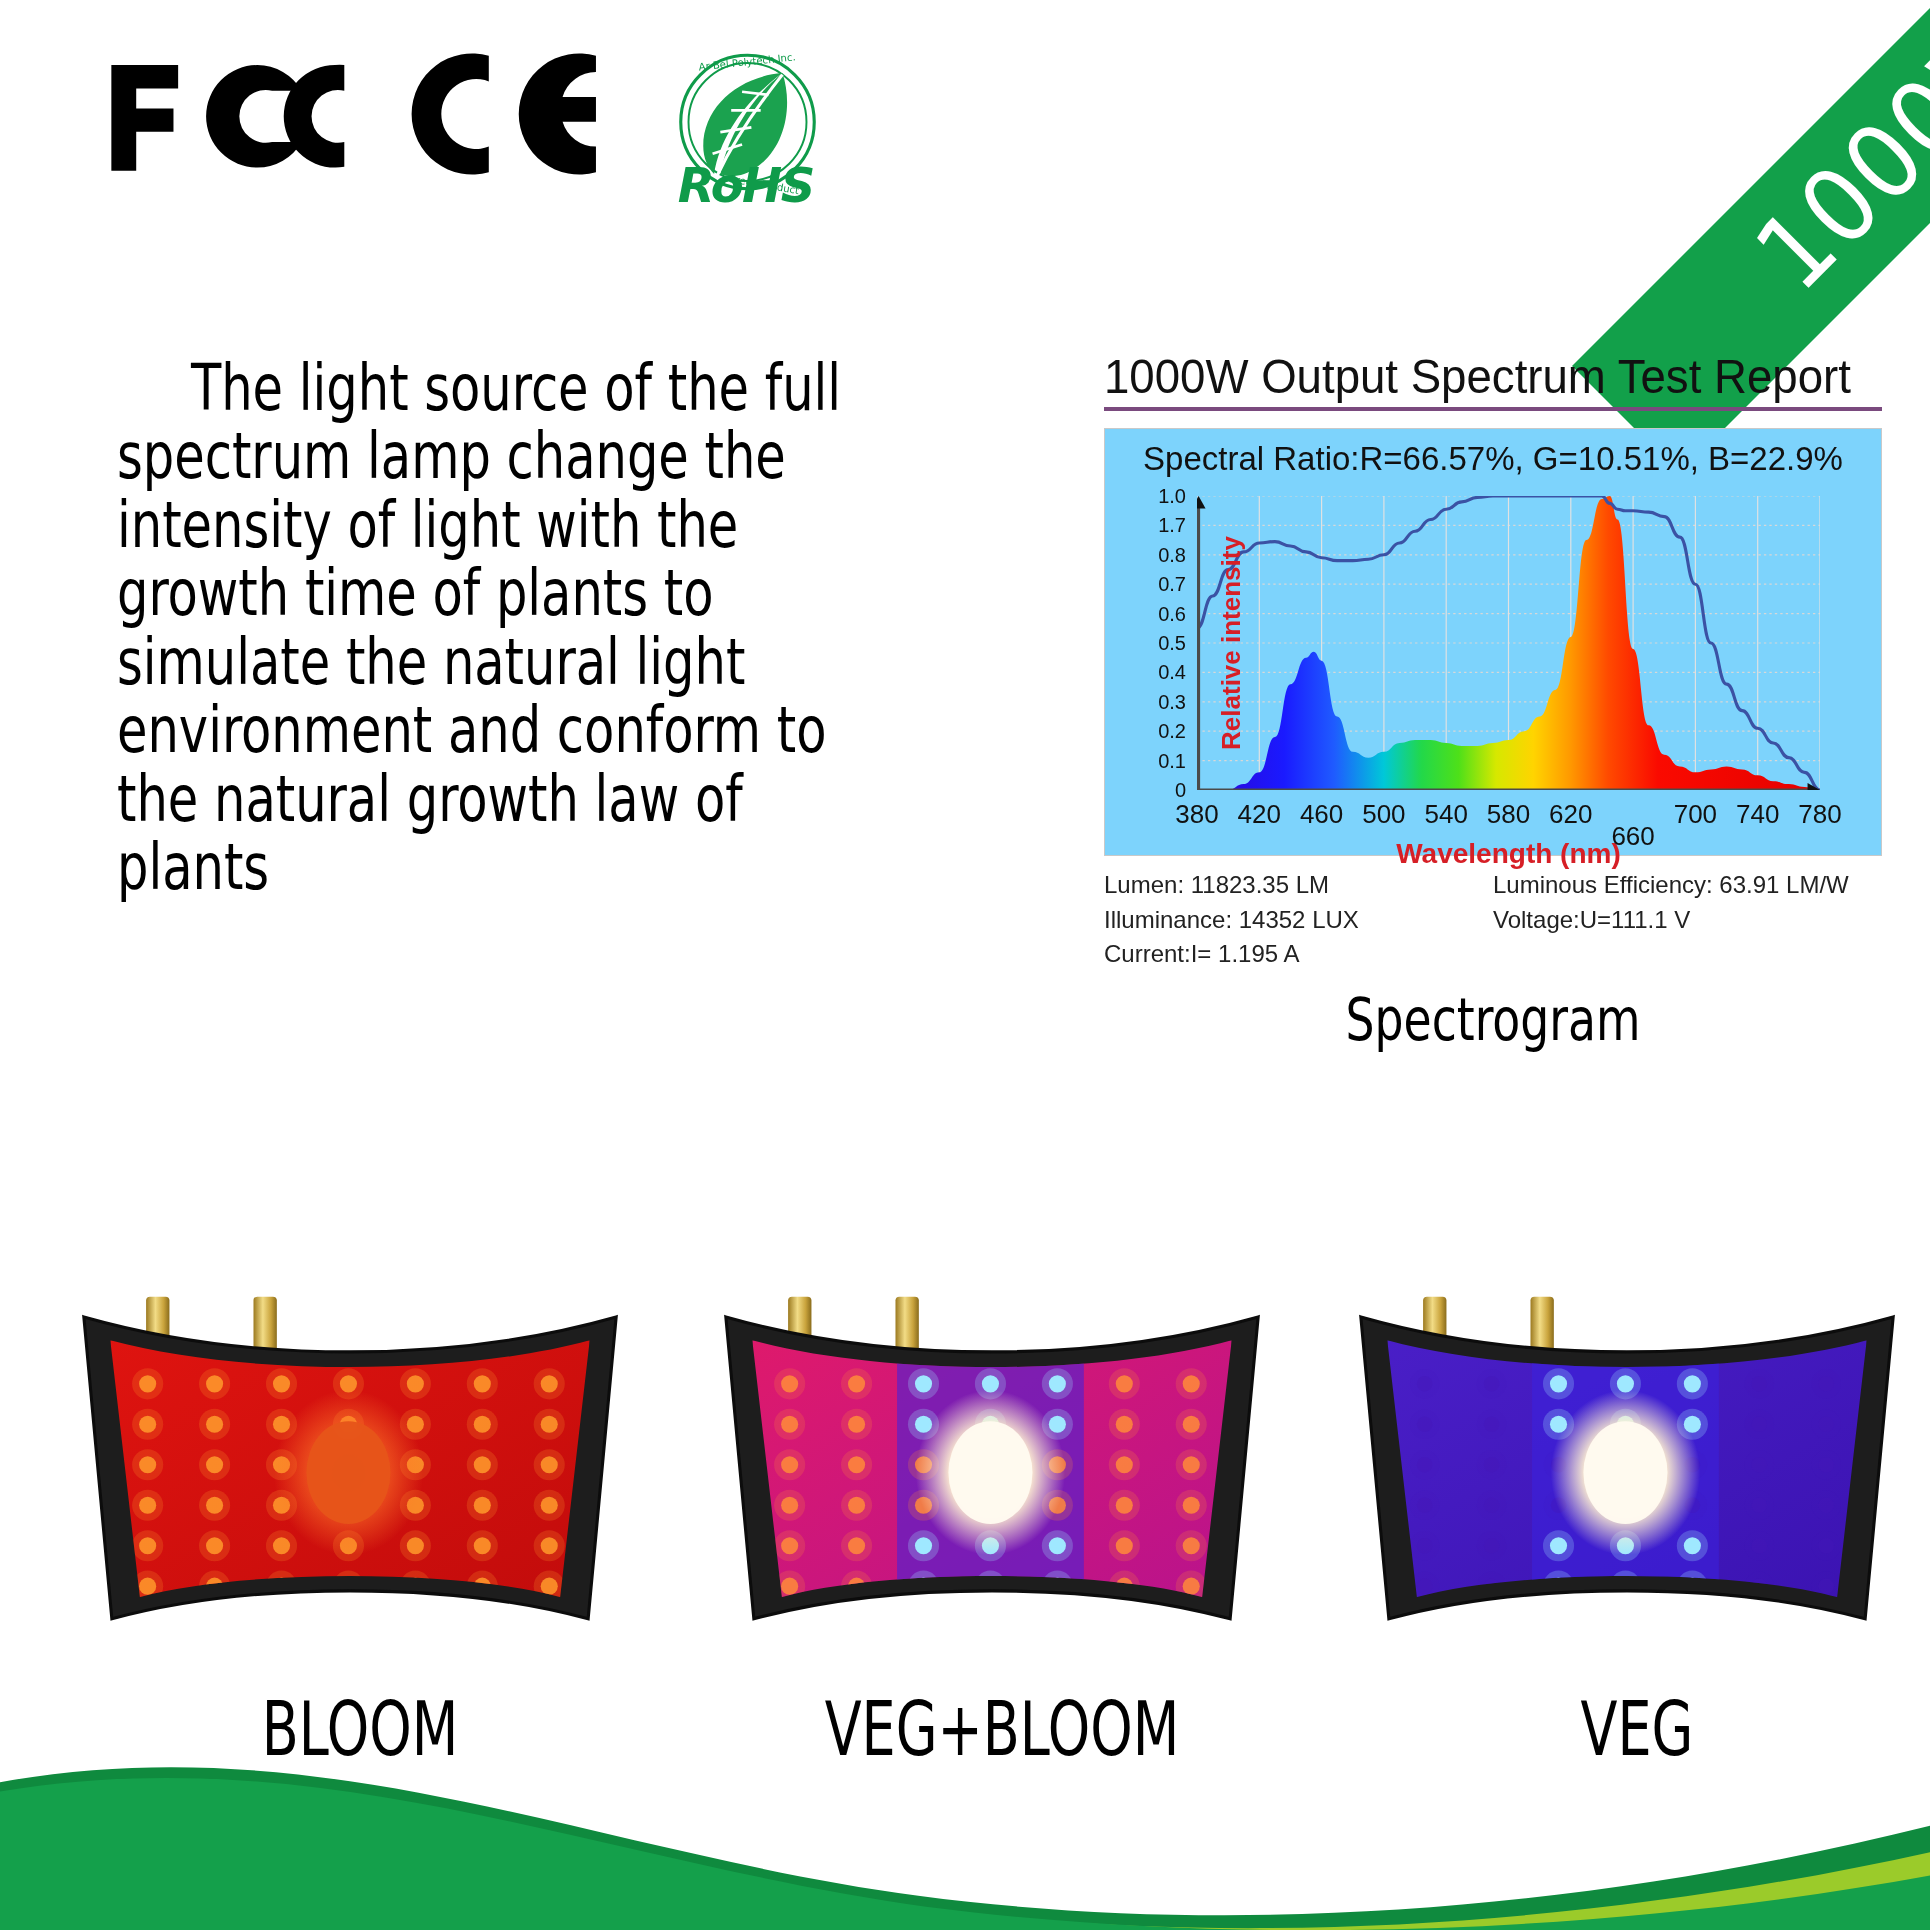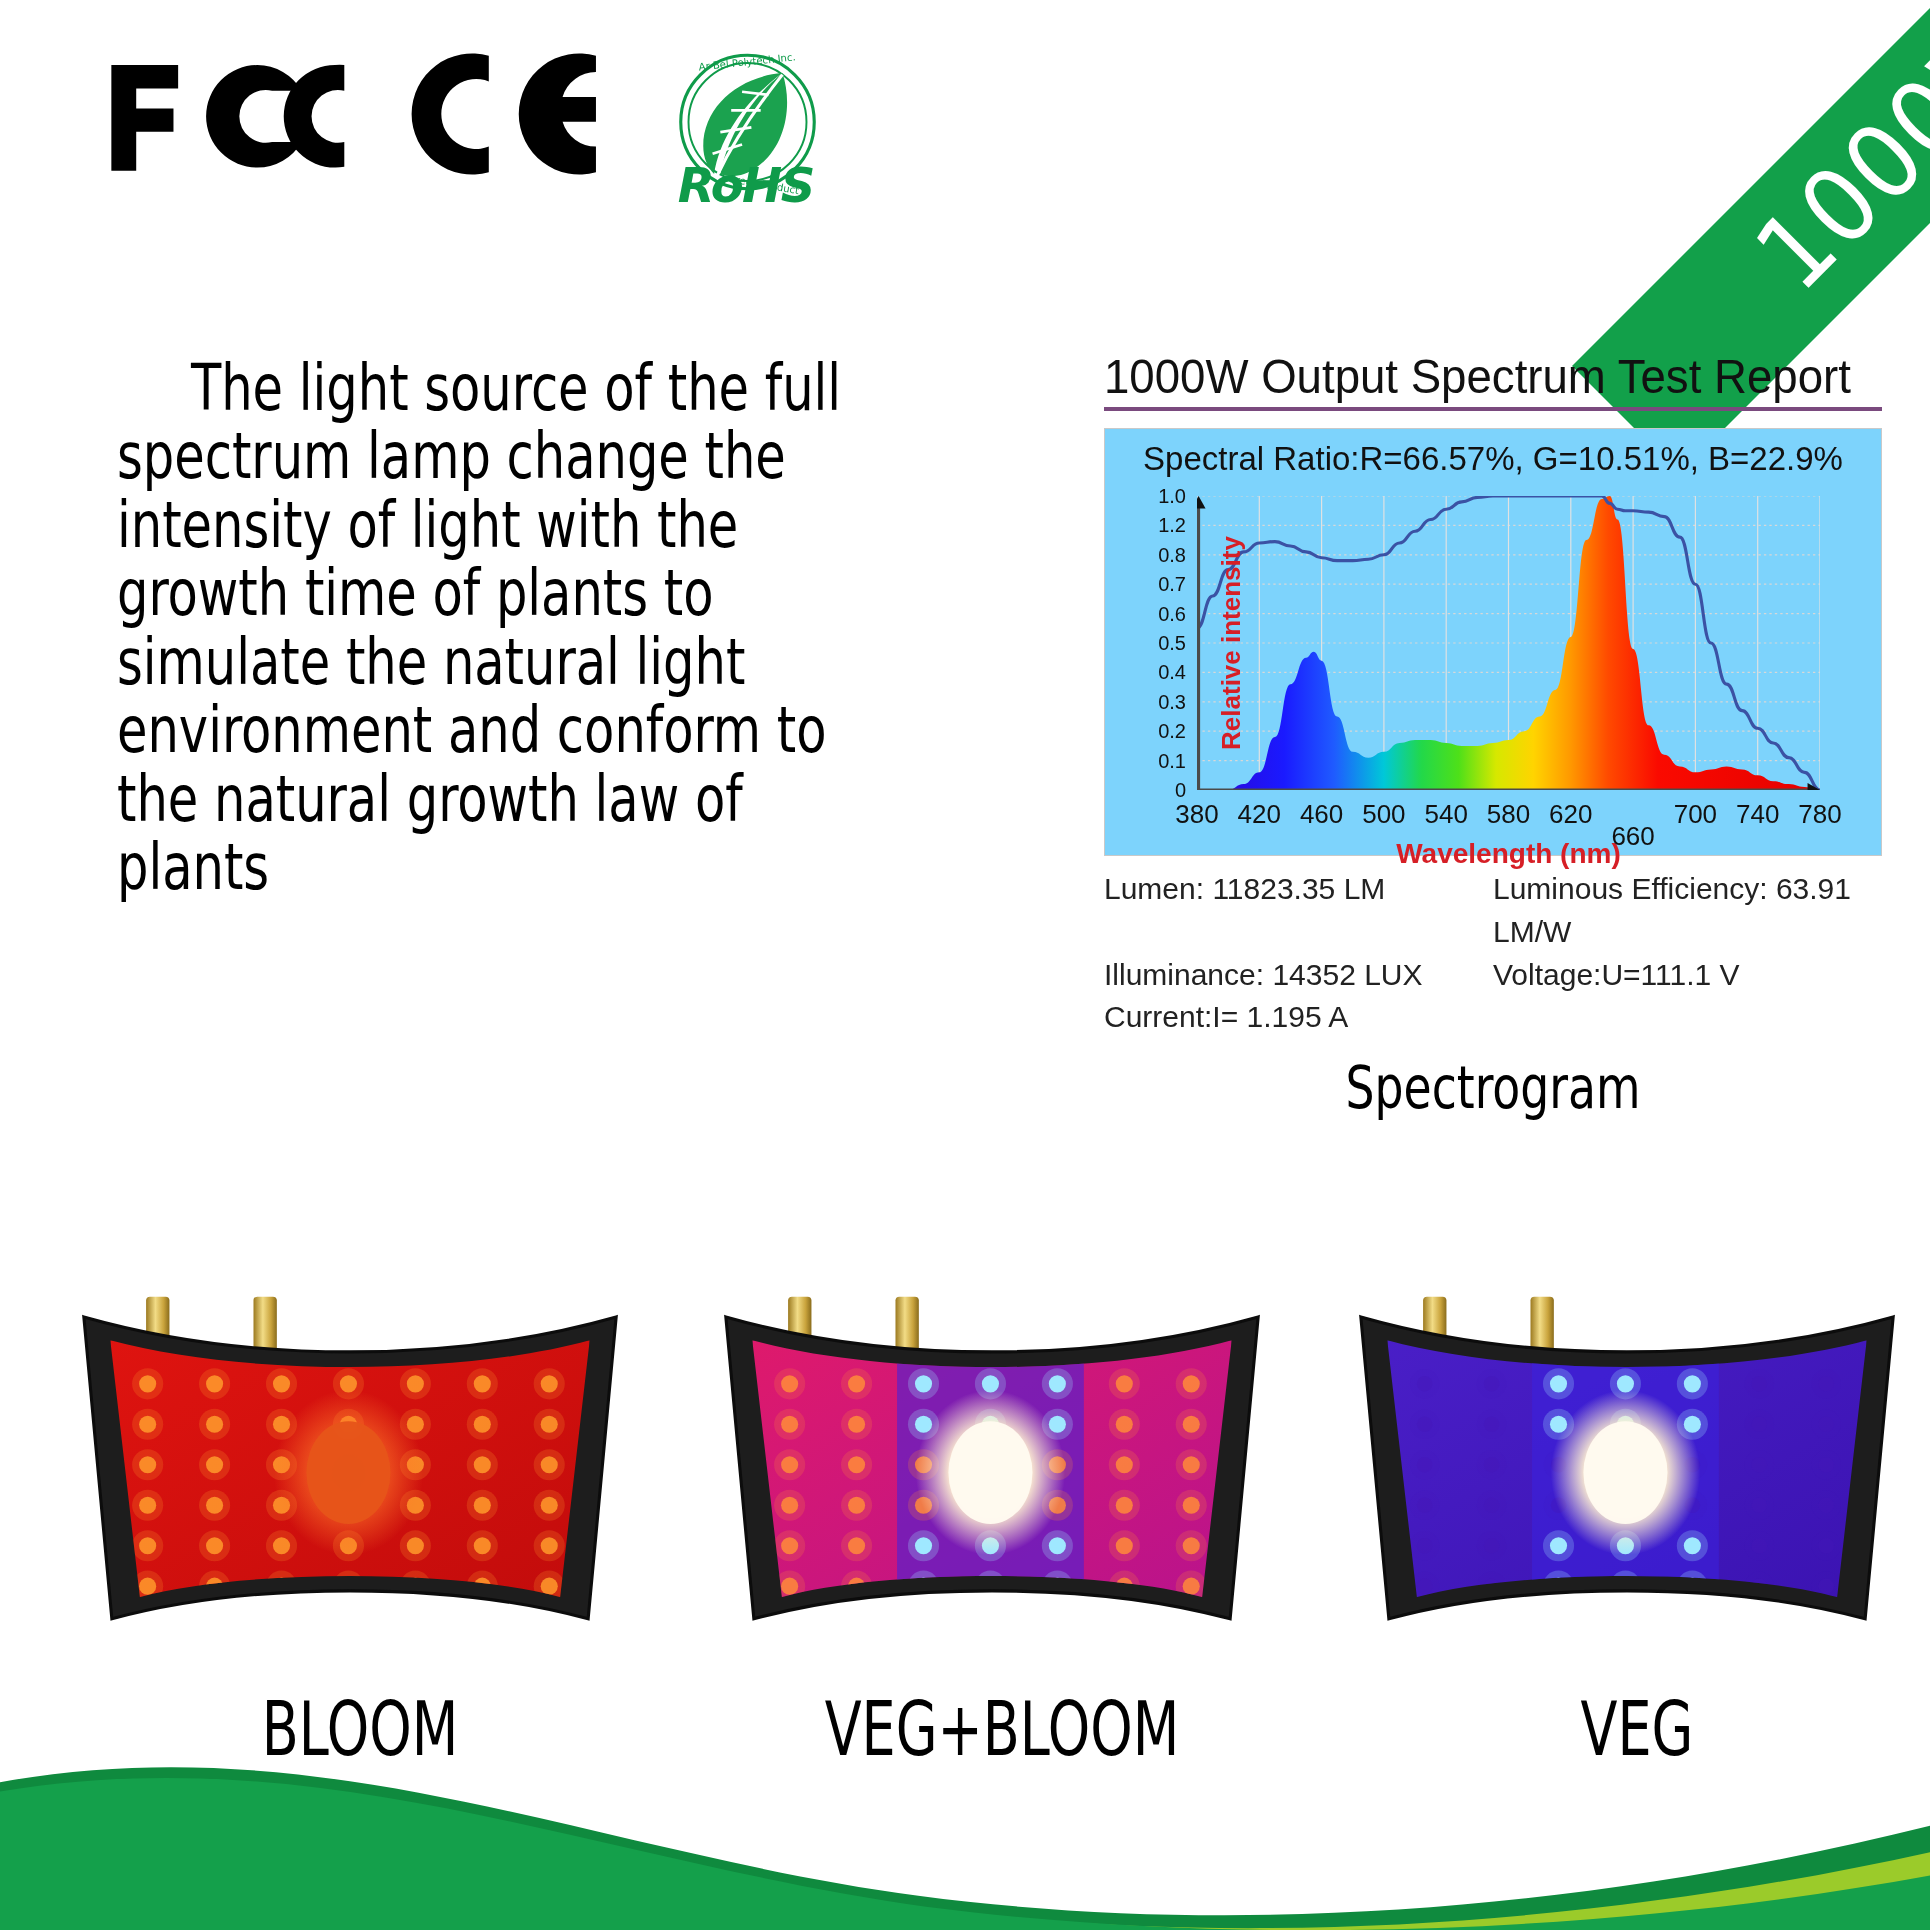--- a/index.html
+++ b/index.html
@@ -54,21 +54,21 @@
           white-space:nowrap; }
   .ytick { position:absolute; right:calc(100% + 11px); font-size:20px; color:#111;
            transform:translateY(-50%); white-space:nowrap; font-weight:500; }
   .xtick { position:absolute; top:calc(100% + 9.3px); font-size:26px; color:#111;
            transform:translateX(-50%); white-space:nowrap; font-weight:500; }
   .xlab { position:absolute; top:calc(100% + 48px); left:50%; transform:translateX(-50%);
           color:#d61f26; font-size:28px; font-weight:bold; white-space:nowrap; }
 
   .params { margin-top:12.5px; width:778px; }
   .params .phead { font-size:30px; color:#222; margin-bottom:4.7px; }
-  .params .prow { display:flex; font-size:30px; color:#222; line-height:1.42; }
+  .params .prow { display:flex; font-size:24px; color:#222; line-height:1.42; }
   .params .pcell { width:50%; }
   .spectro-label { margin-top:14px; width:778px; text-align:center;
                    font-size:59px; color:#000;
                    font-family:"Liberation Sans Narrow","DejaVu Sans Condensed","Liberation Sans",sans-serif;
                    transform:scaleX(0.86); }
 
   
   .panels { position:absolute; left:0; top:1292px; width:1930px; height:358px; }
   .panel-item { position:absolute; top:0; width:576px; height:358px; }
   .panel-item.p0 { left:62px; }
@@ -195,21 +195,21 @@
         <div id="yticks">
             <div class="ytick" style="top: 100%;">0</div>
             <div class="ytick" style="top: 90%;">0.1</div>
             <div class="ytick" style="top: 80%;">0.2</div>
             <div class="ytick" style="top: 70%;">0.3</div>
             <div class="ytick" style="top: 60%;">0.4</div>
             <div class="ytick" style="top: 50%;">0.5</div>
             <div class="ytick" style="top: 40%;">0.6</div>
             <div class="ytick" style="top: 30%;">0.7</div>
             <div class="ytick" style="top: 20%;">0.8</div>
-            <div class="ytick" style="top: 10%;">1.2</div>
+            <div class="ytick" style="top: 10%;">1.7</div>
             <div class="ytick" style="top: 0%;">1.0</div>
           </div>
         <div id="xticks">
             <div class="xtick" style="left: 0%;">380</div>
             <div class="xtick" style="left: 10%;">420</div>
             <div class="xtick" style="left: 20%;">460</div>
             <div class="xtick" style="left: 30%;">500</div>
             <div class="xtick" style="left: 40%;">540</div>
             <div class="xtick" style="left: 50%;">580</div>
             <div class="xtick" style="left: 60%;">620</div>

